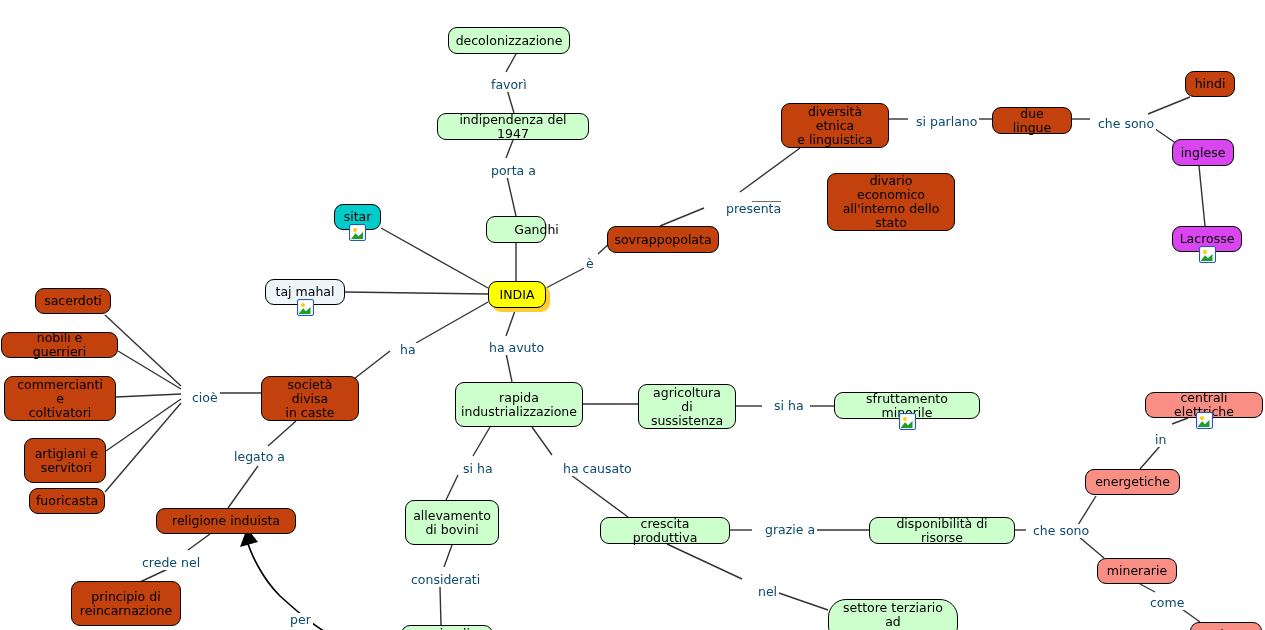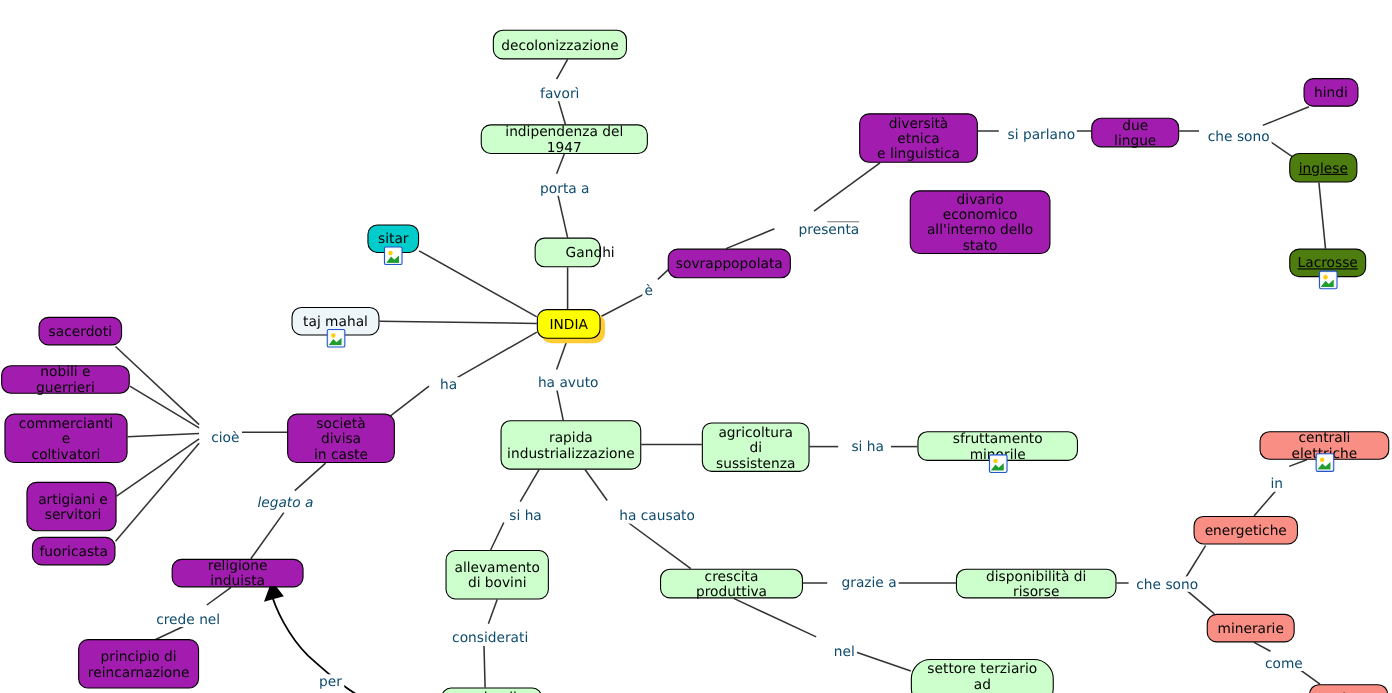--- a/index.html
+++ b/index.html
@@ -36,23 +36,23 @@
     justify-content: center;
     text-align: center;
     font-size: 12.5px;
     line-height: 14px;
     color: #000000;
     white-space: pre-line;
     padding: 3px 7px;
     background: #ccffcc;
   }
   .node.green   { background: #ccffcc; }
-  .node.orange  { background: #a21caf; }
+  .node.orange  { background: #c2410c; }
   .node.yellow  { background: #ffff00; box-shadow: 4px 4px 0 0 #ffcc33; }
-  .node.cyan    { background: #4d7c0f; text-decoration: underline; }
+  .node.cyan    { background: #d946ef; }
   .node.teal    { background: #00cccc; }
   .node.pale    { background: #eef6fa; }
   .node.salmon  { background: #f98e84; }
 
   .edge-label {
     position: absolute;
     font-size: 12.5px;
     line-height: 14px;
     color: #0c4a6e;
     background: #ffffff;
@@ -184,21 +184,21 @@
 stato</span></div>
       <div class="node orange" style="left: 35px; top: 262px; width: 76px; height: 26px;"><span>sacerdoti</span></div>
       <div class="node orange" style="left: 1px; top: 306px; width: 117px; height: 26px;"><span>nobili e guerrieri</span></div>
       <div class="node orange" style="left: 4px; top: 350px; width: 112px; height: 45px;"><span>commercianti e
 coltivatori</span></div>
       <div class="node orange" style="left: 24px; top: 412px; width: 82px; height: 45px; justify-content: flex-end;"><span>artigiani e
 servitori</span></div>
       <div class="node orange" style="left: 29px; top: 462px; width: 76px; height: 26px;"><span>fuoricasta</span></div>
       <div class="node orange" style="left: 261px; top: 350px; width: 98px; height: 45px;"><span>società divisa
 in caste</span></div>
-      <div class="node orange" style="left: 156px; top: 482px; width: 120px; height: 26px;"><span>religione induista</span></div>
+      <div class="node orange" style="left: 156px; top: 482px; width: 140px; height: 26px;"><span>religione induista</span></div>
       <div class="node orange" style="left: 71px; top: 555px; width: 110px; height: 45px;"><span>principio di
 reincarnazione</span></div>
       <div class="node green" style="left: 455px; top: 356px; width: 128px; height: 45px;"><span>rapida
 industrializzazione</span></div>
       <div class="node green" style="left: 638px; top: 358px; width: 98px; height: 45px; text-align: center;"><span>agricoltura di
 sussistenza</span></div>
       <div class="node green" style="left: 834px; top: 366px; width: 146px; height: 27px;"><span>sfruttamento minorile</span></div>
       <div class="img-badge" style="left: 898.5px; top: 387px;">
         <span class="sky"></span>
         <span class="hill"></span>
@@ -224,21 +224,21 @@
   <div id="labels-layer">
       <div class="edge-label" style="left: 489px; top: 52px;">favorì</div>
       <div class="edge-label" style="left: 489px; top: 138px;">porta a</div>
       <div class="edge-label" style="left: 584px; top: 231px;">è</div>
       <div class="edge-label" style="left: 724px; top: 176px;">presenta</div>
       <div class="edge-label" style="left: 914px; top: 89px;">si parlano</div>
       <div class="edge-label" style="left: 1096px; top: 91px;">che sono</div>
       <div class="edge-label" style="left: 398px; top: 317px;">ha</div>
       <div class="edge-label" style="left: 487px; top: 315px;">ha avuto</div>
       <div class="edge-label" style="left: 190px; top: 365px; text-align: center;">cioè</div>
-      <div class="edge-label" style="left: 232px; top: 424px; font-style: italic;">legato a</div>
+      <div class="edge-label" style="left: 232px; top: 424px;">legato a</div>
       <div class="edge-label" style="left: 140px; top: 530px;">crede nel</div>
       <div class="edge-label" style="left: 288px; top: 587px;">per</div>
       <div class="edge-label" style="left: 461px; top: 436px;">si ha</div>
       <div class="edge-label" style="left: 409px; top: 547px;">considerati</div>
       <div class="edge-label" style="left: 561px; top: 436px;">ha causato</div>
       <div class="edge-label" style="left: 772px; top: 373px;">si ha</div>
       <div class="edge-label" style="left: 763px; top: 497px;">grazie a</div>
       <div class="edge-label" style="left: 756px; top: 559px;">nel</div>
       <div class="edge-label" style="left: 1031px; top: 498px;">che sono</div>
       <div class="edge-label" style="left: 1153px; top: 407px;">in</div>

